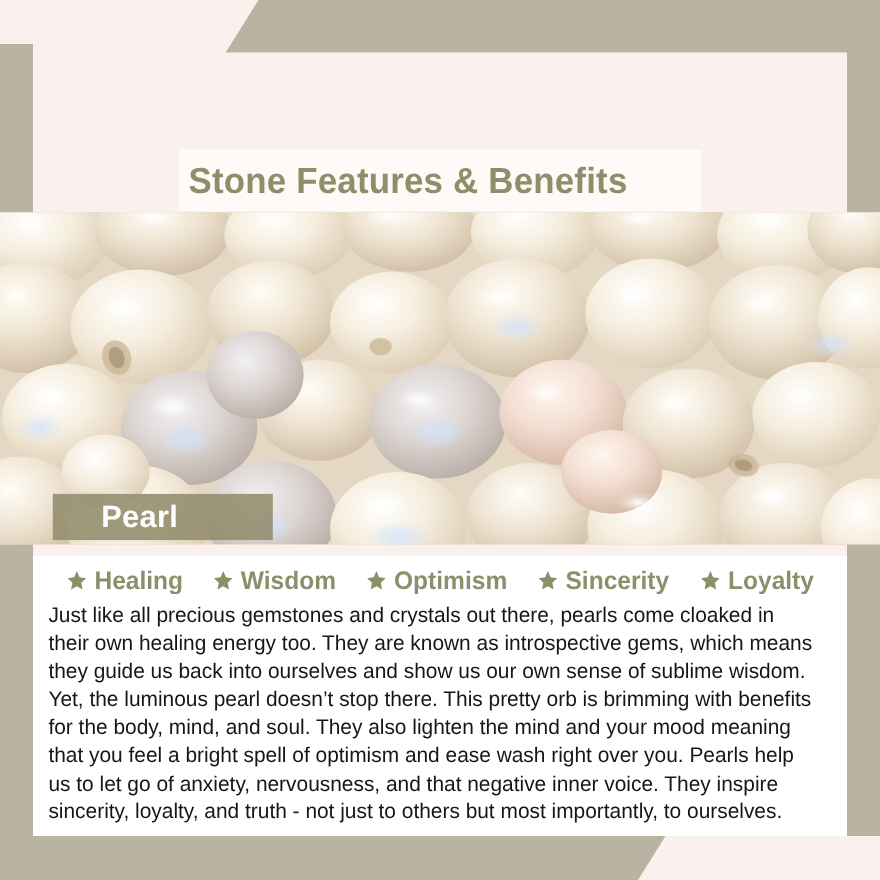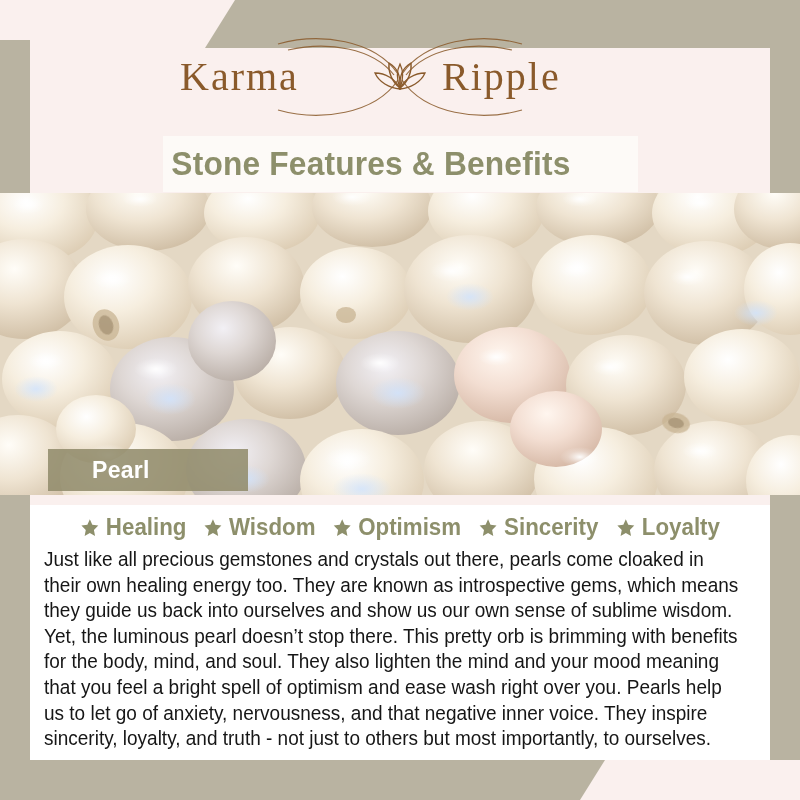--- a/index.html
+++ b/index.html
@@ -61,33 +61,33 @@
     overflow:hidden;background:#e6ddcf;
   }
   .photo svg{display:block;width:800px;height:302px;}
 
   .photo-label{
     position:absolute;top:449px;left:48px;width:200px;height:42px;
     background:rgba(146,140,108,.88);
     display:flex;align-items:center;
   }
   .photo-label span{
-    color:#ffffff;font-size:23px;font-weight:bold;
+    color:#ffffff;font-size:28px;font-weight:bold;
     padding-left:44px;letter-spacing:.3px;
     font-family:"Liberation Sans",sans-serif;
   }
 
   
   .panel{
     position:absolute;top:505px;left:30px;width:740px;height:255px;
     background:#ffffff;
   }
   .keywords{
     display:flex;align-items:center;justify-content:center;
-    gap:14px;padding-top:9px;
+    gap:24px;padding-top:9px;
   }
   .kw{
     display:flex;align-items:center;gap:7px;
     color:#8d8f6b;font-weight:bold;font-size:23px;
     font-family:"Liberation Sans Narrow","Liberation Sans",sans-serif;
     white-space:nowrap;transform:scaleX(.97);
   }
   .star{width:19px;height:19px;display:block;flex:none;}
   .body-text{
     margin:6px 14px 0 14px;
@@ -99,42 +99,20 @@
 </head>
 <body>
 
 <div class="page">
 
   <div class="frame-top"></div>
   <div class="frame-right"></div>
   <div class="frame-bottom"></div>
   <div class="frame-left"></div>
 
-  <div class="logo-wrap">
-    <svg class="logo-svg" width="460" height="95" viewBox="0 0 460 95">
-      <g fill="none" stroke="#8a5a2b" stroke-width="1.2" opacity=".85">
-        <path d="M108 14 C150 2 205 10 228 44"></path>
-        <path d="M352 14 C310 2 255 10 232 44"></path>
-        <path d="M108 80 C150 92 205 84 228 50"></path>
-        <path d="M352 80 C310 92 255 84 232 50"></path>
-        <path d="M118 20 C158 11 203 18 224 45"></path>
-        <path d="M342 20 C302 11 257 18 236 45"></path>
-      </g>
-      <g fill="none" stroke="#8a5a2b" stroke-width="1.3">
-        <path d="M230 58 C222 52 218 42 219 33 C226 37 231 45 230 58 Z"></path>
-        <path d="M230 58 C238 52 242 42 241 33 C234 37 229 45 230 58 Z"></path>
-        <path d="M230 58 C230 48 232 38 237 30 C241 40 239 51 230 58 Z" opacity="0"></path>
-        <path d="M230 59 C219 58 209 52 205 43 C215 43 226 49 230 59 Z"></path>
-        <path d="M230 59 C241 58 251 52 255 43 C245 43 234 49 230 59 Z"></path>
-        <path d="M230 34 C227 40 226 48 230 58 C234 48 233 40 230 34 Z"></path>
-      </g>
-      <text class="logo-text" x="10" y="60">Karma</text>
-      <text class="logo-text" x="272" y="60">Ripple</text>
-    </svg>
-  </div>
 
   <div class="banner">
     <div class="banner-title">Stone Features &amp; Benefits</div>
   </div>
 
   <div class="photo">
     <svg viewBox="0 0 800 302" preserveAspectRatio="none">
       <defs>
         <radialGradient id="p1" cx="38%" cy="32%" r="72%">
           <stop offset="0%" stop-color="#ffffff"></stop>

